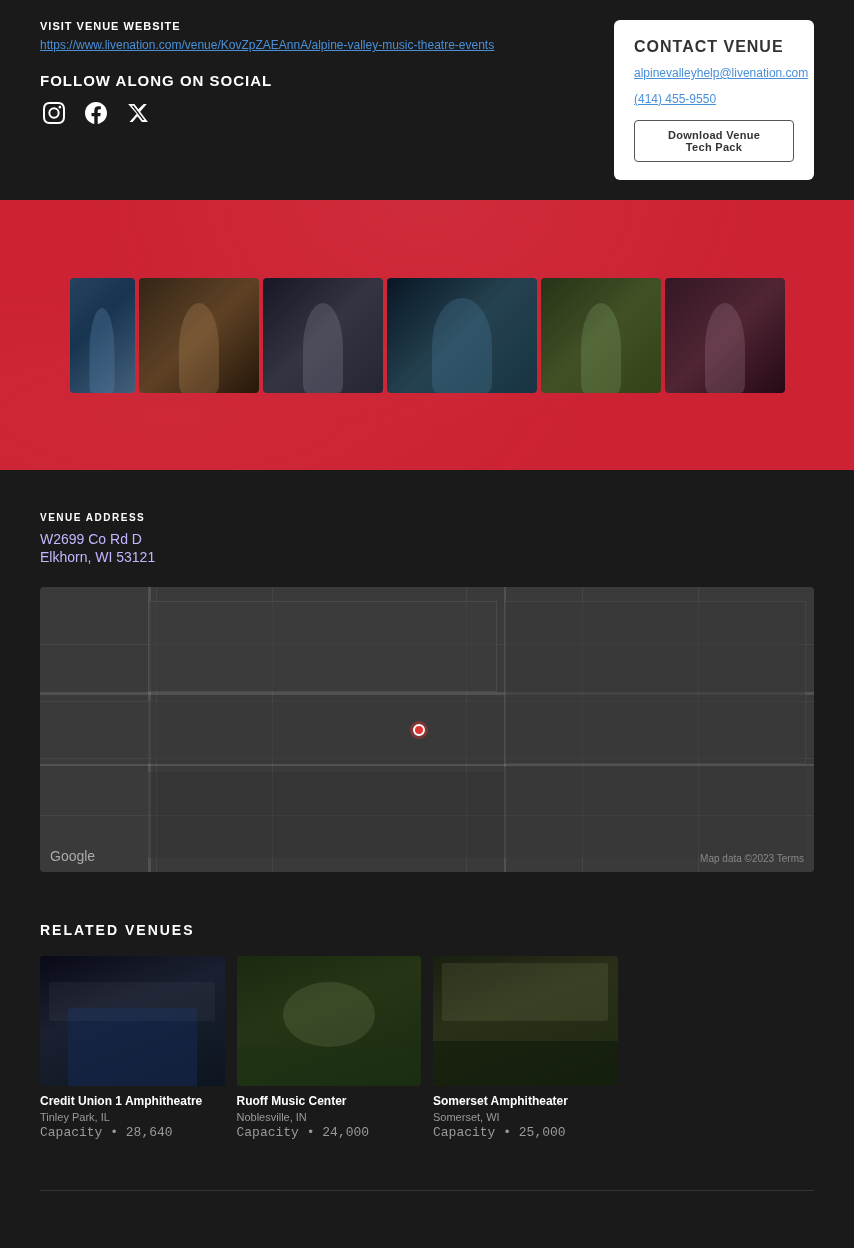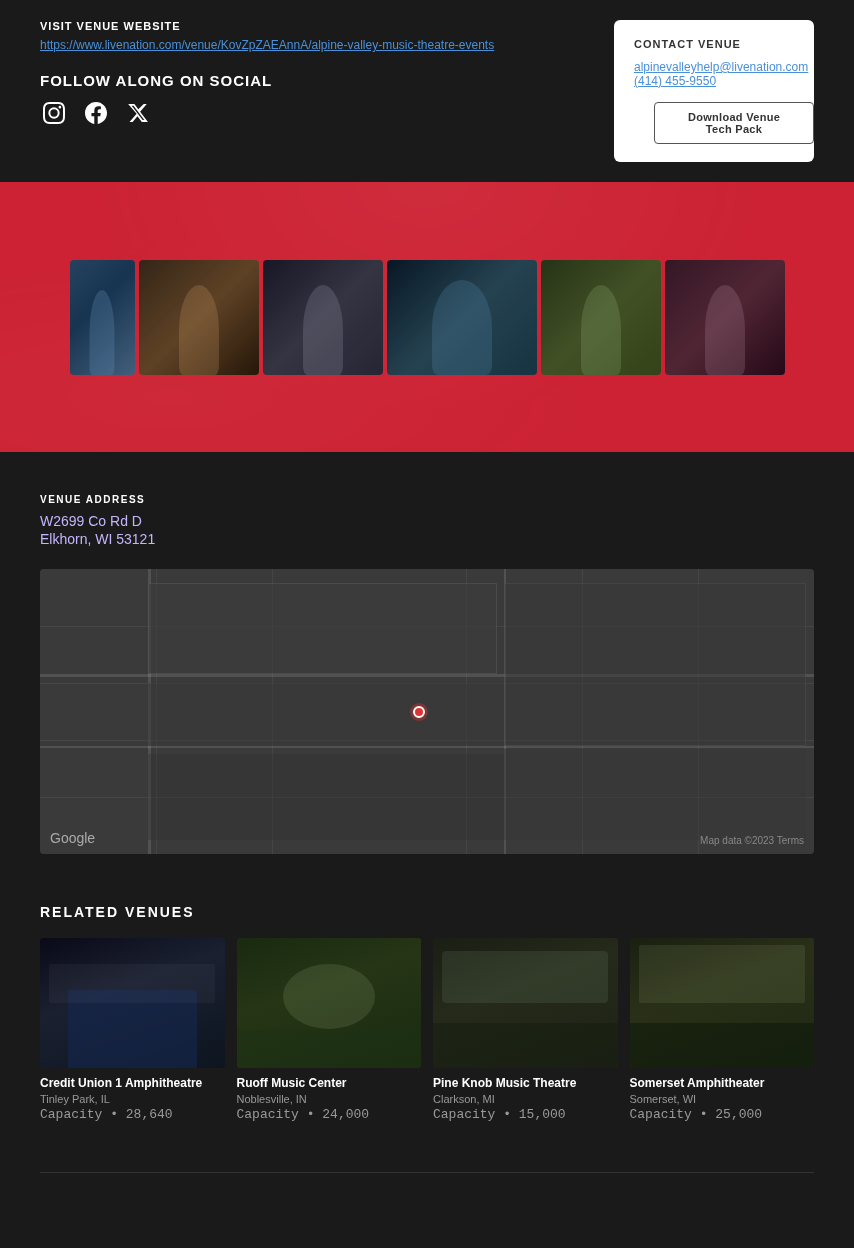--- a/index.html
+++ b/index.html
@@ -74,34 +74,34 @@
     .contact-card {
       background: #fff;
       color: #333;
       border-radius: 6px;
       padding: 18px 20px;
       width: 200px;
       flex-shrink: 0;
     }
 
     .contact-card-title {
-      font-size: 11px;
+      font-size: 16px;
       font-weight: bold;
       letter-spacing: 1px;
       color: #333;
       text-transform: uppercase;
       margin-bottom: 10px;
     }
 
     .contact-email {
       display: block;
       color: #4a90d9;
       font-size: 12px;
       text-decoration: underline;
-      margin-bottom: 0;
+      margin-bottom: 12px;
     }
 
     .contact-phone {
       display: block;
       color: #4a90d9;
       font-size: 12px;
       text-decoration: underline;
       margin-bottom: 14px;
     }
 
@@ -111,21 +111,20 @@
       background: transparent;
       border: 1.5px solid #555;
       color: #333;
       font-size: 11px;
       font-weight: bold;
       padding: 8px 26px;
       border-radius: 4px;
       cursor: pointer;
       text-align: center;
       letter-spacing: 0.3px;
-      margin-left: 20px;
     }
 
     
     .photo-banner {
       background: #cc2233;
       position: relative;
       height: 270px;
       overflow: hidden;
       display: flex;
       align-items: center;
@@ -470,31 +469,20 @@
         <div style="width:100%;height:100%;background:linear-gradient(160deg,#1a2a10 0%,#253515 40%,#1a2a10 100%);position:relative;">
           <div style="position:absolute;top:20%;left:25%;width:50%;height:50%;background:rgba(180,200,150,0.15);border-radius:50%;"></div>
           <div style="position:absolute;bottom:0;left:0;right:0;height:30%;background:rgba(30,50,20,0.5);"></div>
         </div>
       </div>
       <div class="venue-card-name">Ruoff Music Center</div>
       <div class="venue-card-city">Noblesville, IN</div>
       <div class="venue-card-capacity">Capacity • 24,000</div>
     </div>
 
-    <div class="venue-card">
-      <div class="venue-thumb venue-thumb-v3">
-        <div style="width:100%;height:100%;background:linear-gradient(160deg,#1a1e14 0%,#252a1a 40%,#1e2216 100%);position:relative;">
-          <div style="position:absolute;top:10%;left:5%;right:5%;height:40%;background:rgba(180,220,180,0.1);border-radius:4px;"></div>
-          <div style="position:absolute;bottom:0;left:0;right:0;height:35%;background:rgba(20,30,15,0.5);"></div>
-        </div>
-      </div>
-      <div class="venue-card-name">Pine Knob Music Theatre</div>
-      <div class="venue-card-city">Clarkson, MI</div>
-      <div class="venue-card-capacity">Capacity • 15,000</div>
-    </div>
 
     <div class="venue-card">
       <div class="venue-thumb venue-thumb-v4">
         <div style="width:100%;height:100%;background:linear-gradient(160deg,#1a2010 0%,#2a3018 40%,#1e2812 100%);position:relative;">
           <div style="position:absolute;top:5%;left:5%;right:5%;height:45%;background:rgba(200,220,160,0.1);border-radius:2px;"></div>
           <div style="position:absolute;bottom:0;left:0;right:0;height:35%;background:rgba(15,25,10,0.6);"></div>
         </div>
       </div>
       <div class="venue-card-name">Somerset Amphitheater</div>
       <div class="venue-card-city">Somerset, WI</div>

